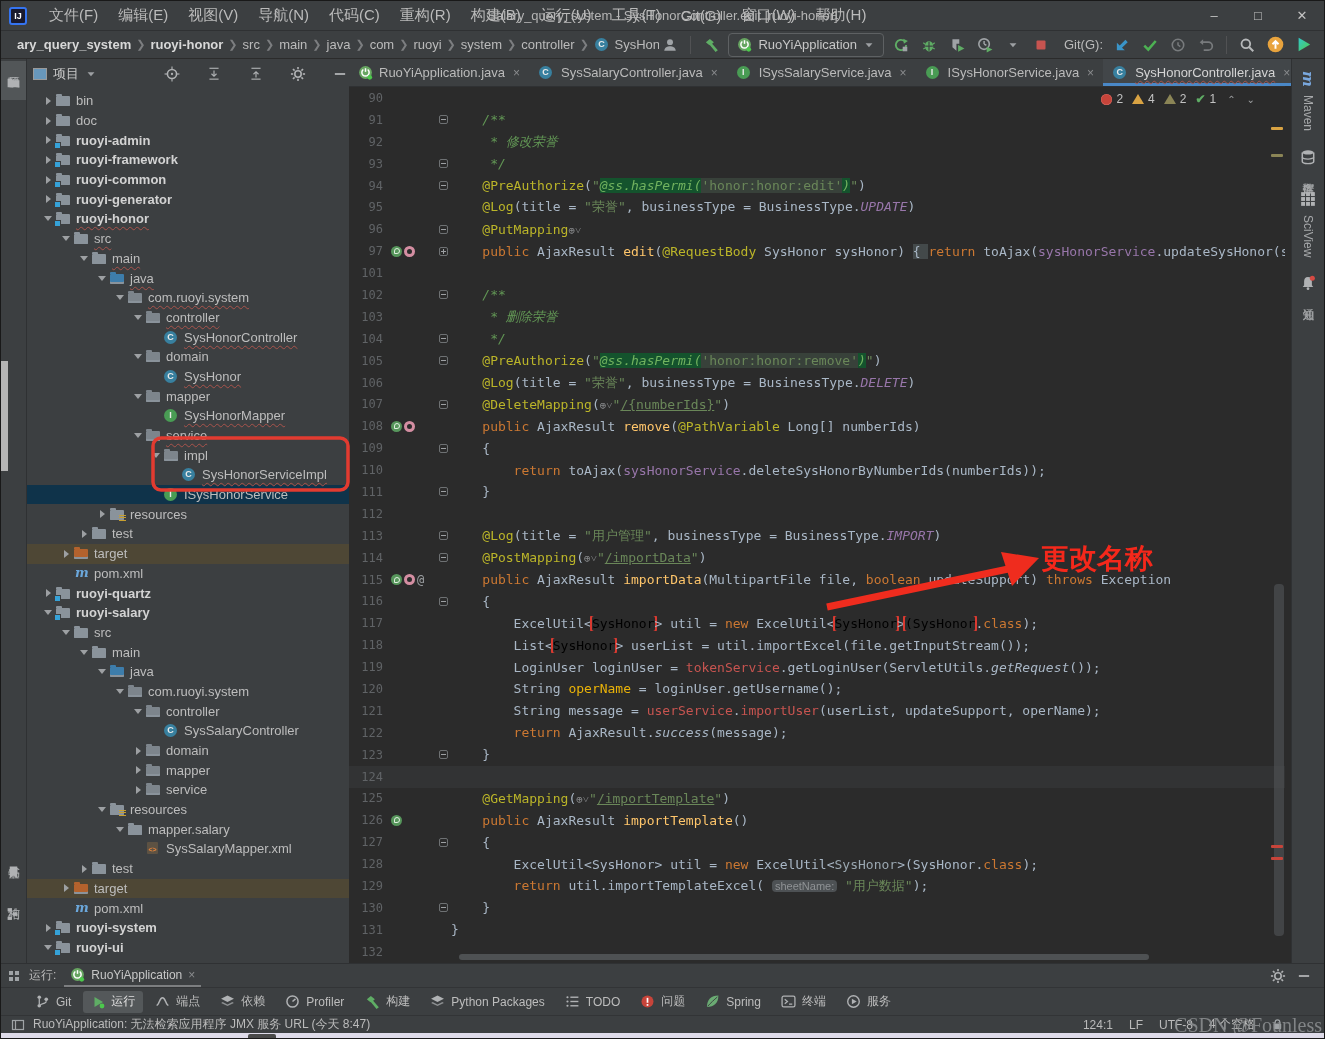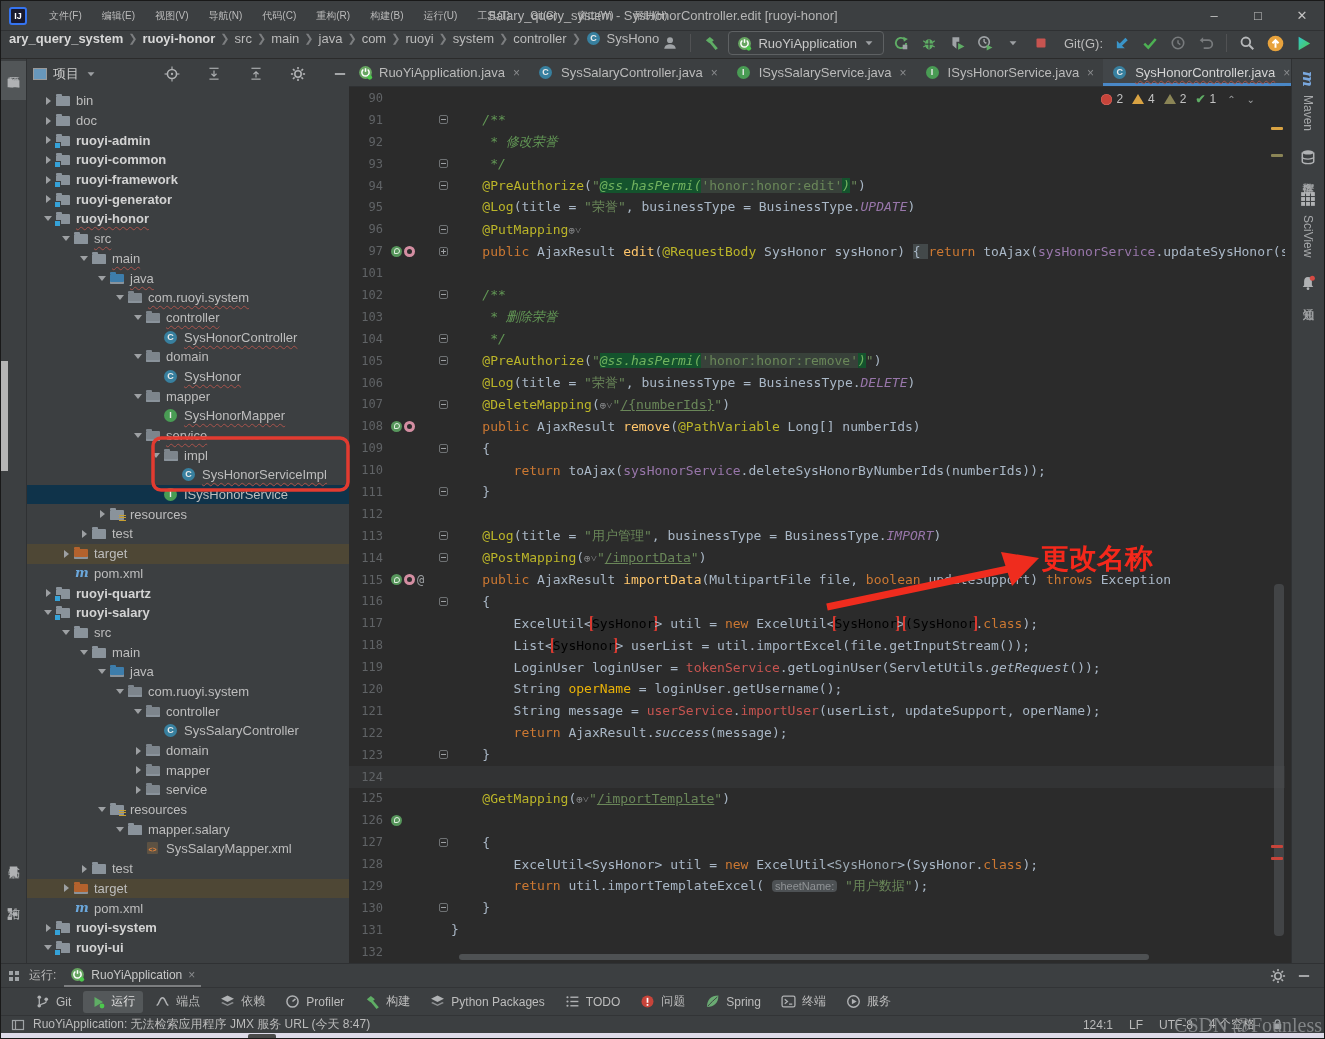--- a/index.html
+++ b/index.html
@@ -3,27 +3,27 @@
 <meta charset="utf-8">
 <style>
   * { margin:0; padding:0; box-sizing:border-box; }
   html,body { background:#1e1e1e; }
   body { font-family:"Liberation Sans", sans-serif; }
   .win { position:relative; width:1325px; height:1039px; background:#2b2b2b; overflow:hidden; border:1px solid #191919; }
 
   
   .titlebar { position:absolute; left:0; top:0; width:100%; height:30px; background:#3c3f41; display:flex; align-items:center; border-bottom:1px solid #2f3133; }
   .logo { width:18px; height:18px; margin:0 12px 0 8px; background:#1a1a2e; border:2px solid #3574f0; border-radius:3px; color:#fff; font-size:9px; font-weight:bold; display:flex; align-items:center; justify-content:center; }
-  .menu-item { color:#bbbbbb; font-size:10px; padding:0 10px; height:30px; display:flex; align-items:center; cursor:default; }
+  .menu-item { color:#bbbbbb; font-size:15px; padding:0 10px; height:30px; display:flex; align-items:center; cursor:default; }
   .win-title { position:absolute; left:0; right:0; text-align:center; color:#b5b5b5; font-size:13px; pointer-events:none; }
   .win-btns { margin-left:auto; display:flex; height:30px; z-index:2; }
   .win-btn { width:44px; height:30px; display:flex; align-items:center; justify-content:center; color:#c3c3c3; font-size:13px; }
 
   
-  .toolbar { position:absolute; left:0; top:30px; width:100%; height:28px; background:#3c3f41; display:flex; align-items:flex-start; border-bottom:1px solid #2b2b2b; padding-left:8px; }
+  .toolbar { position:absolute; left:0; top:30px; width:100%; height:28px; background:#3c3f41; display:flex; align-items:center; border-bottom:1px solid #2b2b2b; padding-left:16px; }
   .crumbs { display:flex; align-items:center; gap:2px; white-space:nowrap; overflow:hidden; flex:1; }
   .crumb { color:#bbbbbb; font-size:13px; }
   .crumb.bold { font-weight:bold; color:#d8d8d8; }
   .crumb.sq { text-decoration:underline wavy #b35c54 1px; text-underline-offset:3px; }
   .crumb-sep { color:#7c7e80; font-size:11px; padding:0 3px; }
   .tb-right { display:flex; align-items:center; gap:6px; padding-right:10px; }
   .tbi { width:22px; height:22px; display:flex; align-items:center; justify-content:center; border-radius:3px; }
   .tb-sep { width:1px; height:18px; background:#515254; margin:0 3px; }
   .runcombo { display:flex; align-items:center; gap:6px; border:1px solid #5e6163; border-radius:4px; height:24px; padding:0 8px; color:#c7c7c7; font-size:13px; }
   .git-label { color:#bbbbbb; font-size:13px; margin:0 2px 0 6px; }
@@ -418,28 +418,28 @@
             <span class="ti module">
               <span class="badge"></span>
             </span>
             <span class="lbl b">ruoyi-admin</span>
           </div>
           <div class="trow" style="padding-left: 14px;">
             <span class="chev r"></span>
             <span class="ti module">
               <span class="badge"></span>
             </span>
-            <span class="lbl b">ruoyi-common</span>
+            <span class="lbl b">ruoyi-framework</span>
           </div>
           <div class="trow" style="padding-left: 14px;">
             <span class="chev r"></span>
             <span class="ti module">
               <span class="badge"></span>
             </span>
-            <span class="lbl b">ruoyi-framework</span>
+            <span class="lbl b">ruoyi-common</span>
           </div>
           <div class="trow" style="padding-left: 14px;">
             <span class="chev r"></span>
             <span class="ti module">
               <span class="badge"></span>
             </span>
             <span class="lbl b">ruoyi-generator</span>
           </div>
           <div class="trow" style="padding-left: 14px;">
             <span class="chev d"></span>
@@ -731,21 +731,21 @@
           <div class="cl"><span class="gnum">116</span><span class="gico"></span><span class="gfold"><span class="fm"></span></span><span class="ctext"><span class="pl">    {</span></span></div>
           <div class="cl"><span class="gnum">117</span><span class="gico"></span><span class="gfold"></span><span class="ctext"><span class="pl">        ExcelUtil&lt;</span><span class="rb">SysHonor</span><span class="pl">&gt; util = </span><span class="kw">new</span><span class="pl"> ExcelUtil&lt;</span><span class="rb">SysHonor</span><span class="pl">&gt;</span><span class="rb">(SysHonor</span><span class="pl">.</span><span class="kw">class</span><span class="pl">);</span></span></div>
           <div class="cl"><span class="gnum">118</span><span class="gico"></span><span class="gfold"></span><span class="ctext"><span class="pl">        List&lt;</span><span class="rb">SysHonor</span><span class="pl">&gt; userList = util.importExcel(file.getInputStream());</span></span></div>
           <div class="cl"><span class="gnum">119</span><span class="gico"></span><span class="gfold"></span><span class="ctext"><span class="pl">        LoginUser loginUser = </span><span class="err">tokenService</span><span class="pl">.getLoginUser(ServletUtils.</span><span class="smi">getRequest</span><span class="pl">());</span></span></div>
           <div class="cl"><span class="gnum">120</span><span class="gico"></span><span class="gfold"></span><span class="ctext"><span class="pl">        String </span><span class="tw">operName</span><span class="pl"> = loginUser.getUsername();</span></span></div>
           <div class="cl"><span class="gnum">121</span><span class="gico"></span><span class="gfold"></span><span class="ctext"><span class="pl">        String message = </span><span class="err">userService</span><span class="pl">.</span><span class="err">importUser</span><span class="pl">(userList, updateSupport, operName);</span></span></div>
           <div class="cl"><span class="gnum">122</span><span class="gico"></span><span class="gfold"></span><span class="ctext"><span class="kw">        return </span><span class="pl">AjaxResult.</span><span class="smi">success</span><span class="pl">(message);</span></span></div>
           <div class="cl"><span class="gnum">123</span><span class="gico"></span><span class="gfold"><span class="fm"></span></span><span class="ctext"><span class="pl">    }</span></span></div>
           <div class="cl caret"><span class="gnum">124</span><span class="gico"></span><span class="gfold"></span><span class="ctext"></span></div>
           <div class="cl"><span class="gnum">125</span><span class="gico"></span><span class="gfold"></span><span class="ctext"><span class="ann">    @GetMapping</span><span class="pl">(</span><span class="glb">⊕˅</span><span class="str">"</span><span class="lnk">/importTemplate</span><span class="str">"</span><span class="pl">)</span></span></div>
-          <div class="cl"><span class="gnum">126</span><span class="gico"><span class="map-bean"></span></span><span class="gfold"></span></div>
+          <div class="cl"><span class="gnum">126</span><span class="gico"><span class="map-bean"></span></span><span class="gfold"></span><span class="ctext"><span class="kw">    public </span><span class="pl">AjaxResult </span><span class="mth">importTemplate</span><span class="pl">()</span></span></div>
           <div class="cl"><span class="gnum">127</span><span class="gico"></span><span class="gfold"><span class="fm"></span></span><span class="ctext"><span class="pl">    {</span></span></div>
           <div class="cl"><span class="gnum">128</span><span class="gico"></span><span class="gfold"></span><span class="ctext"><span class="pl">        ExcelUtil&lt;SysHonor&gt; util = </span><span class="kw">new</span><span class="pl"> ExcelUtil&lt;</span><span class="gry">SysHonor</span><span class="pl">&gt;(SysHonor.</span><span class="kw">class</span><span class="pl">);</span></span></div>
           <div class="cl"><span class="gnum">129</span><span class="gico"></span><span class="gfold"></span><span class="ctext"><span class="kw">        return </span><span class="pl">util.importTemplateExcel( </span><span class="hint">sheetName:</span><span class="pl"> </span><span class="str">"用户数据"</span><span class="pl">);</span></span></div>
           <div class="cl"><span class="gnum">130</span><span class="gico"></span><span class="gfold"><span class="fm"></span></span><span class="ctext"><span class="pl">    }</span></span></div>
           <div class="cl"><span class="gnum">131</span><span class="gico"></span><span class="gfold"></span><span class="ctext"><span class="pl">}</span></span></div>
           <div class="cl"><span class="gnum">132</span><span class="gico"></span><span class="gfold"></span><span class="ctext"></span></div>
         </div>
       <div class="hscroll"></div>
       <div class="vscroll"></div>
       <div class="stripe" style="top:68px;background:#d9a343;"></div>

